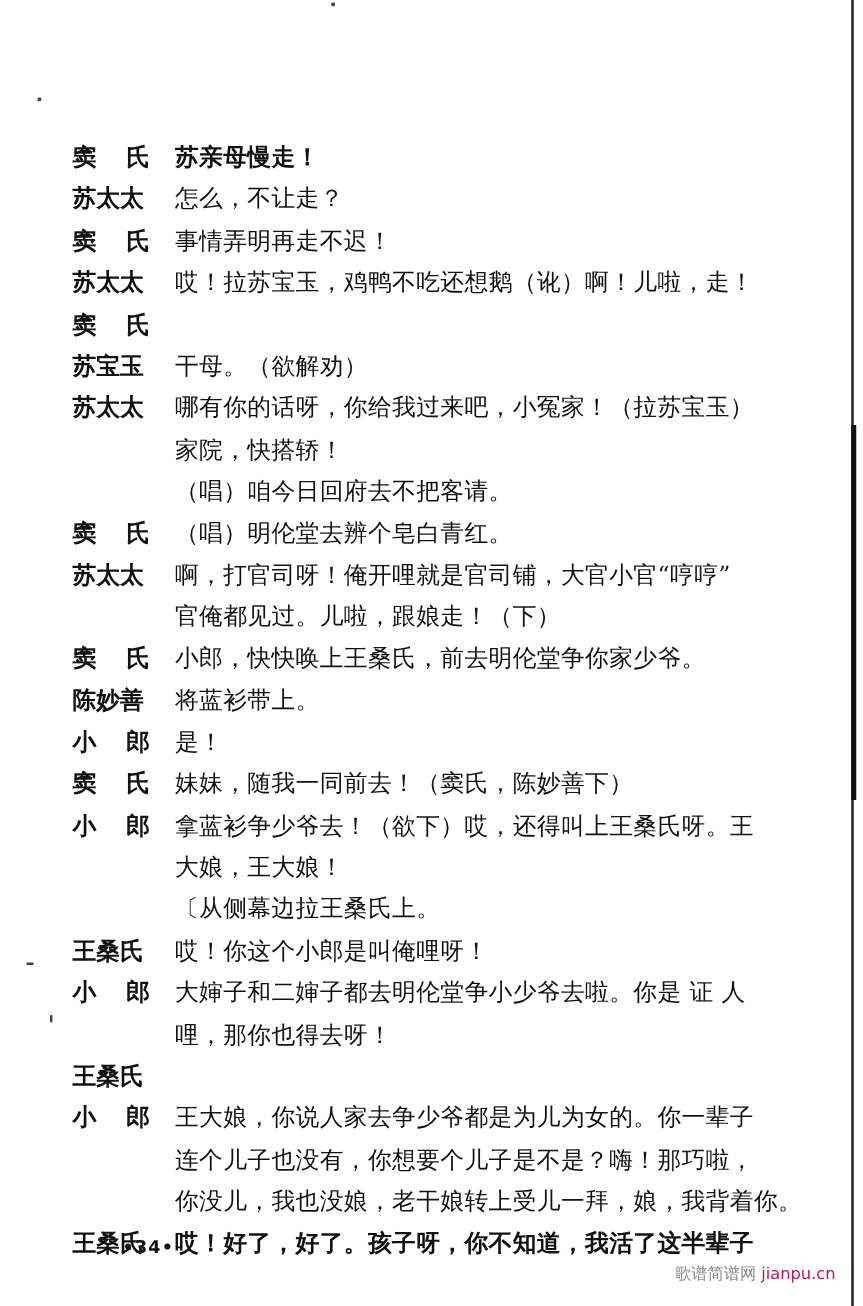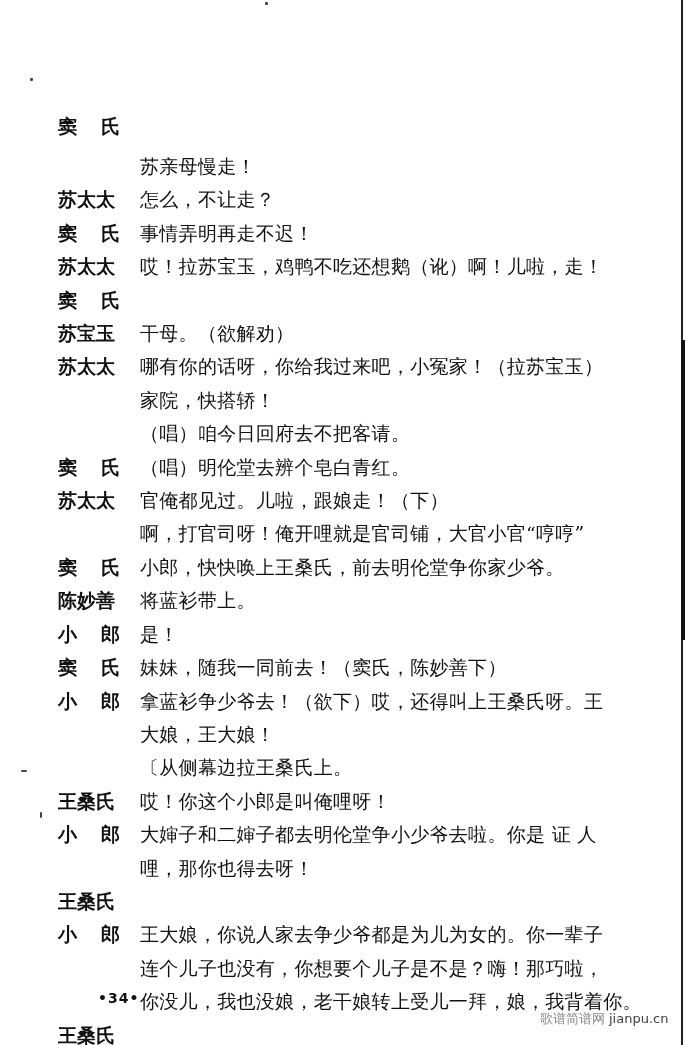--- a/index.html
+++ b/index.html
@@ -18,30 +18,30 @@
   }
   .script { position: absolute; left: 58px; top: 110px; width: 600px; }
   .row { display: flex; align-items: flex-start; }
   .speaker {
     width: 82px; flex: 0 0 82px; font-size: 19px; line-height: 33.4px;
     font-weight: bold; letter-spacing: 0px; white-space: nowrap;
   }
   .speaker.spaced { letter-spacing: 0; display: flex; justify-content: space-between; width: 62px; flex: 0 0 62px; margin-right: 20px; }
   .lines { flex: 1; }
   .line { font-size: 19px; line-height: 33.4px; white-space: nowrap; letter-spacing: 0.3px; }
-  .line.bold { font-weight: normal; margin-top: 40px; }
+  .line.bold { font-weight: bold; }
   .folio {
     position: absolute; left: 98px; top: 990px; font-size: 14px; font-weight: bold;
     font-family: "DejaVu Sans", sans-serif; letter-spacing: 1px;
   }
   .watermark {
     position: absolute; left: 540px; top: 1010px; font-size: 13px; color: #888;
     font-family: "DejaVu Sans", sans-serif;
   }
-  .watermark .domain { color: #404040; margin-left: 4px; }
+  .watermark .domain { color: #be185d; margin-left: 4px; }
   .speck { position: absolute; width: 3px; height: 3px; background: #444; border-radius: 1px; }
 </style>
 </head>
 <body>
 
 <div class="page">
   <div class="edge-line">
       <div class="thick"></div>
     </div>
 
@@ -101,22 +101,22 @@
           <span>窦</span>
           <span>氏</span>
         </div>
         <div class="lines">
           <div class="line">（唱）明伦堂去辨个皂白青红。</div>
         </div>
       </div>
       <div class="row">
         <div class="speaker">苏太太</div>
         <div class="lines">
+          <div class="line">啊，打官司呀！俺开哩就是官司铺，大官小官“哼哼”</div>
           <div class="line">官俺都见过。儿啦，跟娘走！（下）</div>
-          <div class="line">啊，打官司呀！俺开哩就是官司铺，大官小官“哼哼”</div>
         </div>
       </div>
       <div class="row">
         <div class="speaker spaced">
           <span>窦</span>
           <span>氏</span>
         </div>
         <div class="lines">
           <div class="line">小郎，快快唤上王桑氏，前去明伦堂争你家少爷。</div>
         </div>

